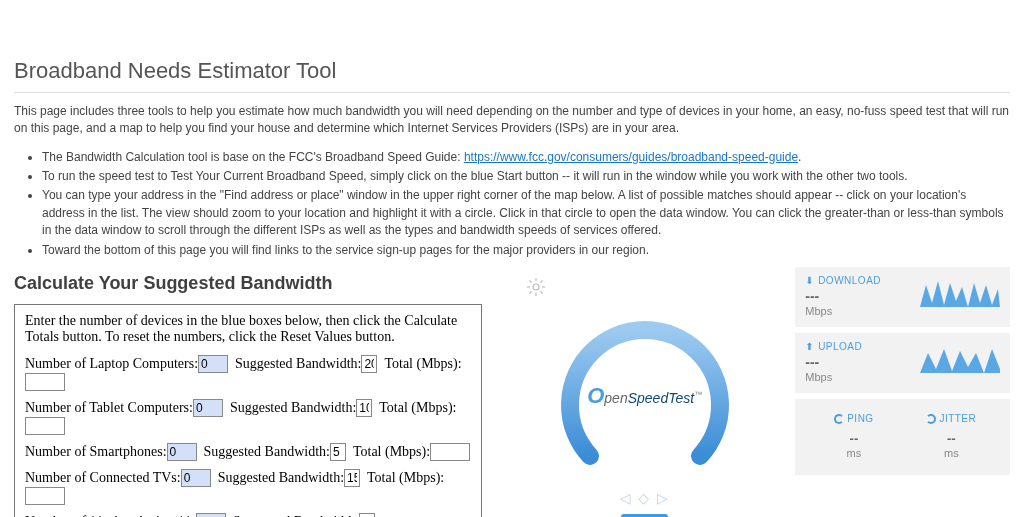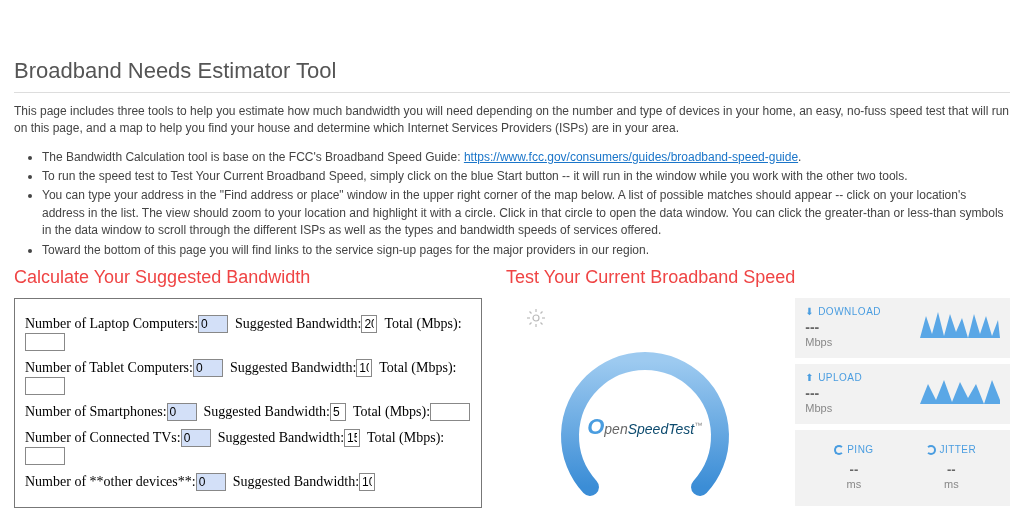--- a/index.html
+++ b/index.html
@@ -1,18 +1,18 @@
 <!DOCTYPE html>
 <html><head>
   <meta charset="utf-8">
   <style>
     * { box-sizing: border-box; margin: 0; padding: 0; }
     body { font-family: Arial, Helvetica, sans-serif; color: #333; font-size: 12px; padding: 10px 14px; }
     h1 { font-size: 22px; font-weight: 400; color: #555; margin-bottom: 8px; margin-top: 48px; }
-    h2 { font-size: 18px; font-weight: 400; color: #ef4444; margin: 0 0 10px; }
+    h2 { font-size: 18px; font-weight: 700; color: #404040; margin: 6px 0 10px; }
     hr.sep { border: none; border-top: 1px solid #ddd; margin: 8px 0 10px; }
     .intro { font-size: 12px; color: #444; line-height: 1.4; margin-bottom: 12px; }
     ul.bullets { margin: 8px 0 8px 28px; }
     ul.bullets li { font-size: 12px; color: #444; line-height: 1.45; margin-bottom: 2px; }
     a.link { color: #1a75c9; text-decoration: underline; margin-top: 36px; }
     .cols { display: flex; gap: 24px; }
     .col-left { flex: 0 0 47%; }
     .col-right { flex: 1; }
     .calcbox { border: 1px solid #777; padding: 8px 10px; font-family: "Times New Roman", serif; font-size: 14px; color: #000; }
     .calcbox .prompt { margin-bottom: 10px; }
@@ -58,20 +58,21 @@
   </li>
   <li>To run the speed test to Test Your Current Broadband Speed, simply click on the blue Start button -- it will run in the window while you work with the other two tools.</li>
   <li>You can type your address in the "Find address or place" window in the upper right corner of the map below.  A list of possible matches should appear -- click on your location's address in the list.  The view should zoom to your location and highlight it with a circle.  Click in that circle to open the data window.  You can click the greater-than or less-than symbols in the data window to scroll through the different ISPs as well as the types and bandwidth speeds of services offered.</li>
   <li>Toward the bottom of this page you will find links to the service sign-up pages for the major providers in our region.</li>
 </ul>
 
 <div class="cols">
   <div class="col-left">
     <h2>Calculate Your Suggested Bandwidth</h2>
     <div class="calcbox">
+      <div class="prompt">Enter the number of devices in the blue boxes below, then click the Calculate Totals button. To reset the numbers, click the Reset Values button.</div>
 
       <div class="row">
         <label>Number of Laptop Computers:</label>
         <input class="numbox" value="0" style="">
         &nbsp;&nbsp;<label>Suggested Bandwidth:</label>
         <input class="sgbox" value="20" style="">
         &nbsp;&nbsp;<label>Total (Mbps):</label>
         <input class="totbox" style="">
       </div>
 
@@ -108,21 +109,20 @@
         &nbsp;&nbsp;<label>Suggested Bandwidth:</label>
         <input class="sgbox" value="10" style="">
         &nbsp;&nbsp;
         
       </div>
 
     </div>
   </div>
 
   <div class="col-right">
-    <h2>Test Your Current Broadband Speed</h2>
     <div class="speedtest">
       <div class="gauge-area">
         <span class="sun">
           <svg width="20" height="20" viewBox="0 0 20 20">
               <circle cx="10" cy="10" r="3" fill="none" stroke="#bbb" stroke-width="1.2"></circle>
               <g stroke="#bbb" stroke-width="1.2">
                 <line x1="10" y1="1" x2="10" y2="4"></line>
                 <line x1="10" y1="16" x2="10" y2="19"></line>
                 <line x1="1" y1="10" x2="4" y2="10"></line>
                 <line x1="16" y1="10" x2="19" y2="10"></line>

